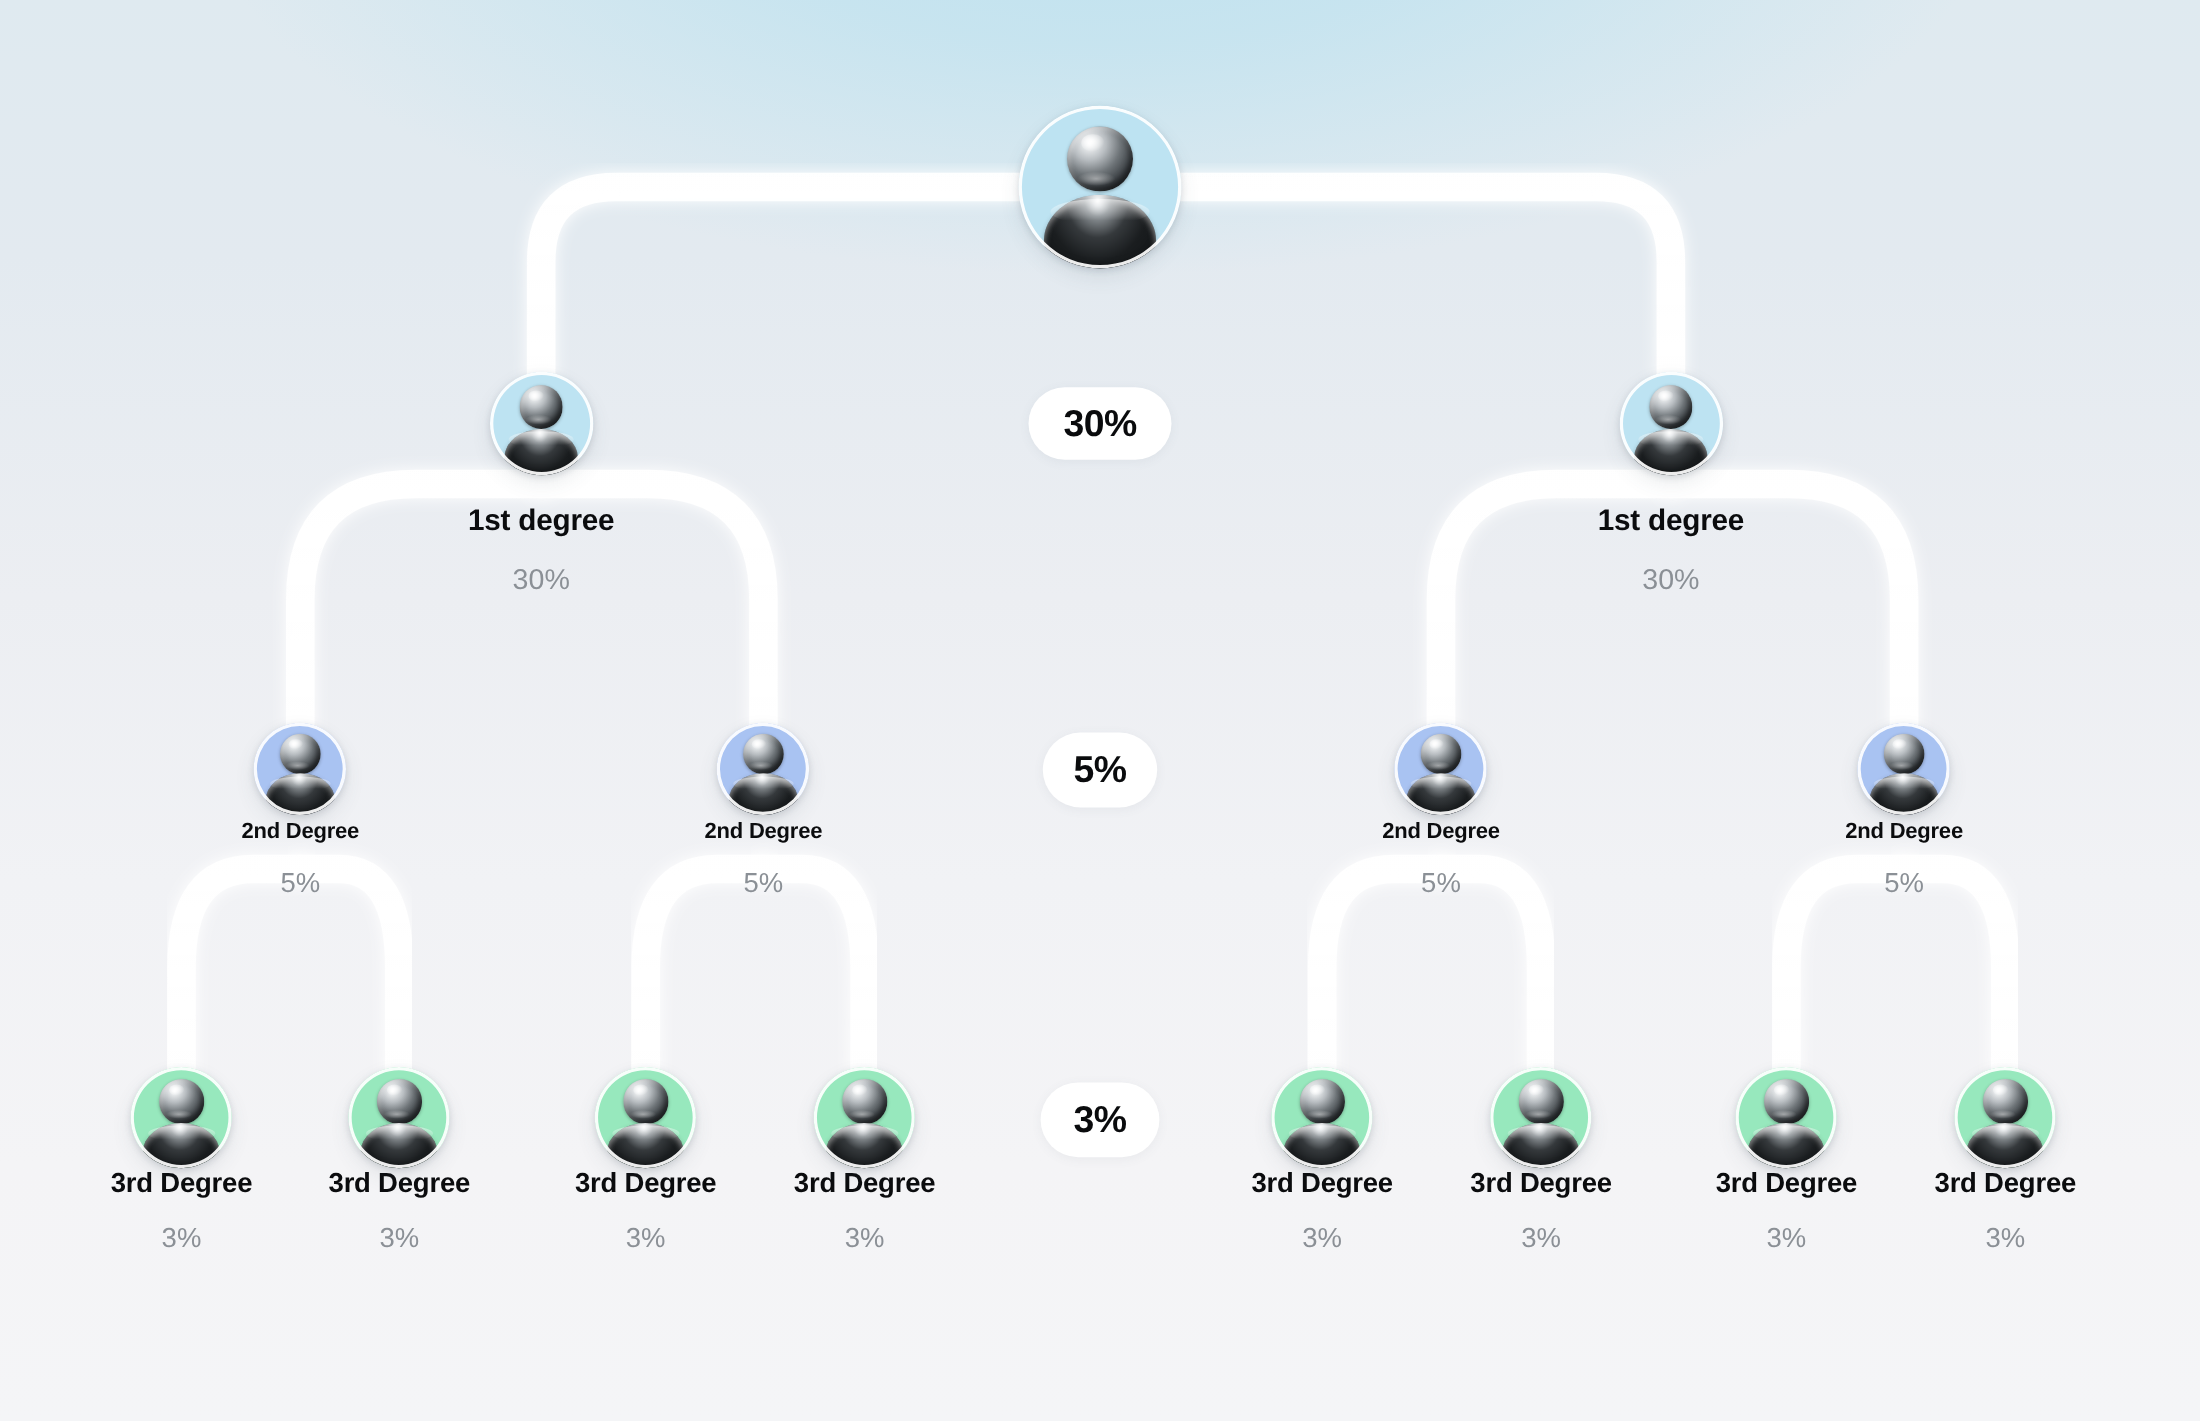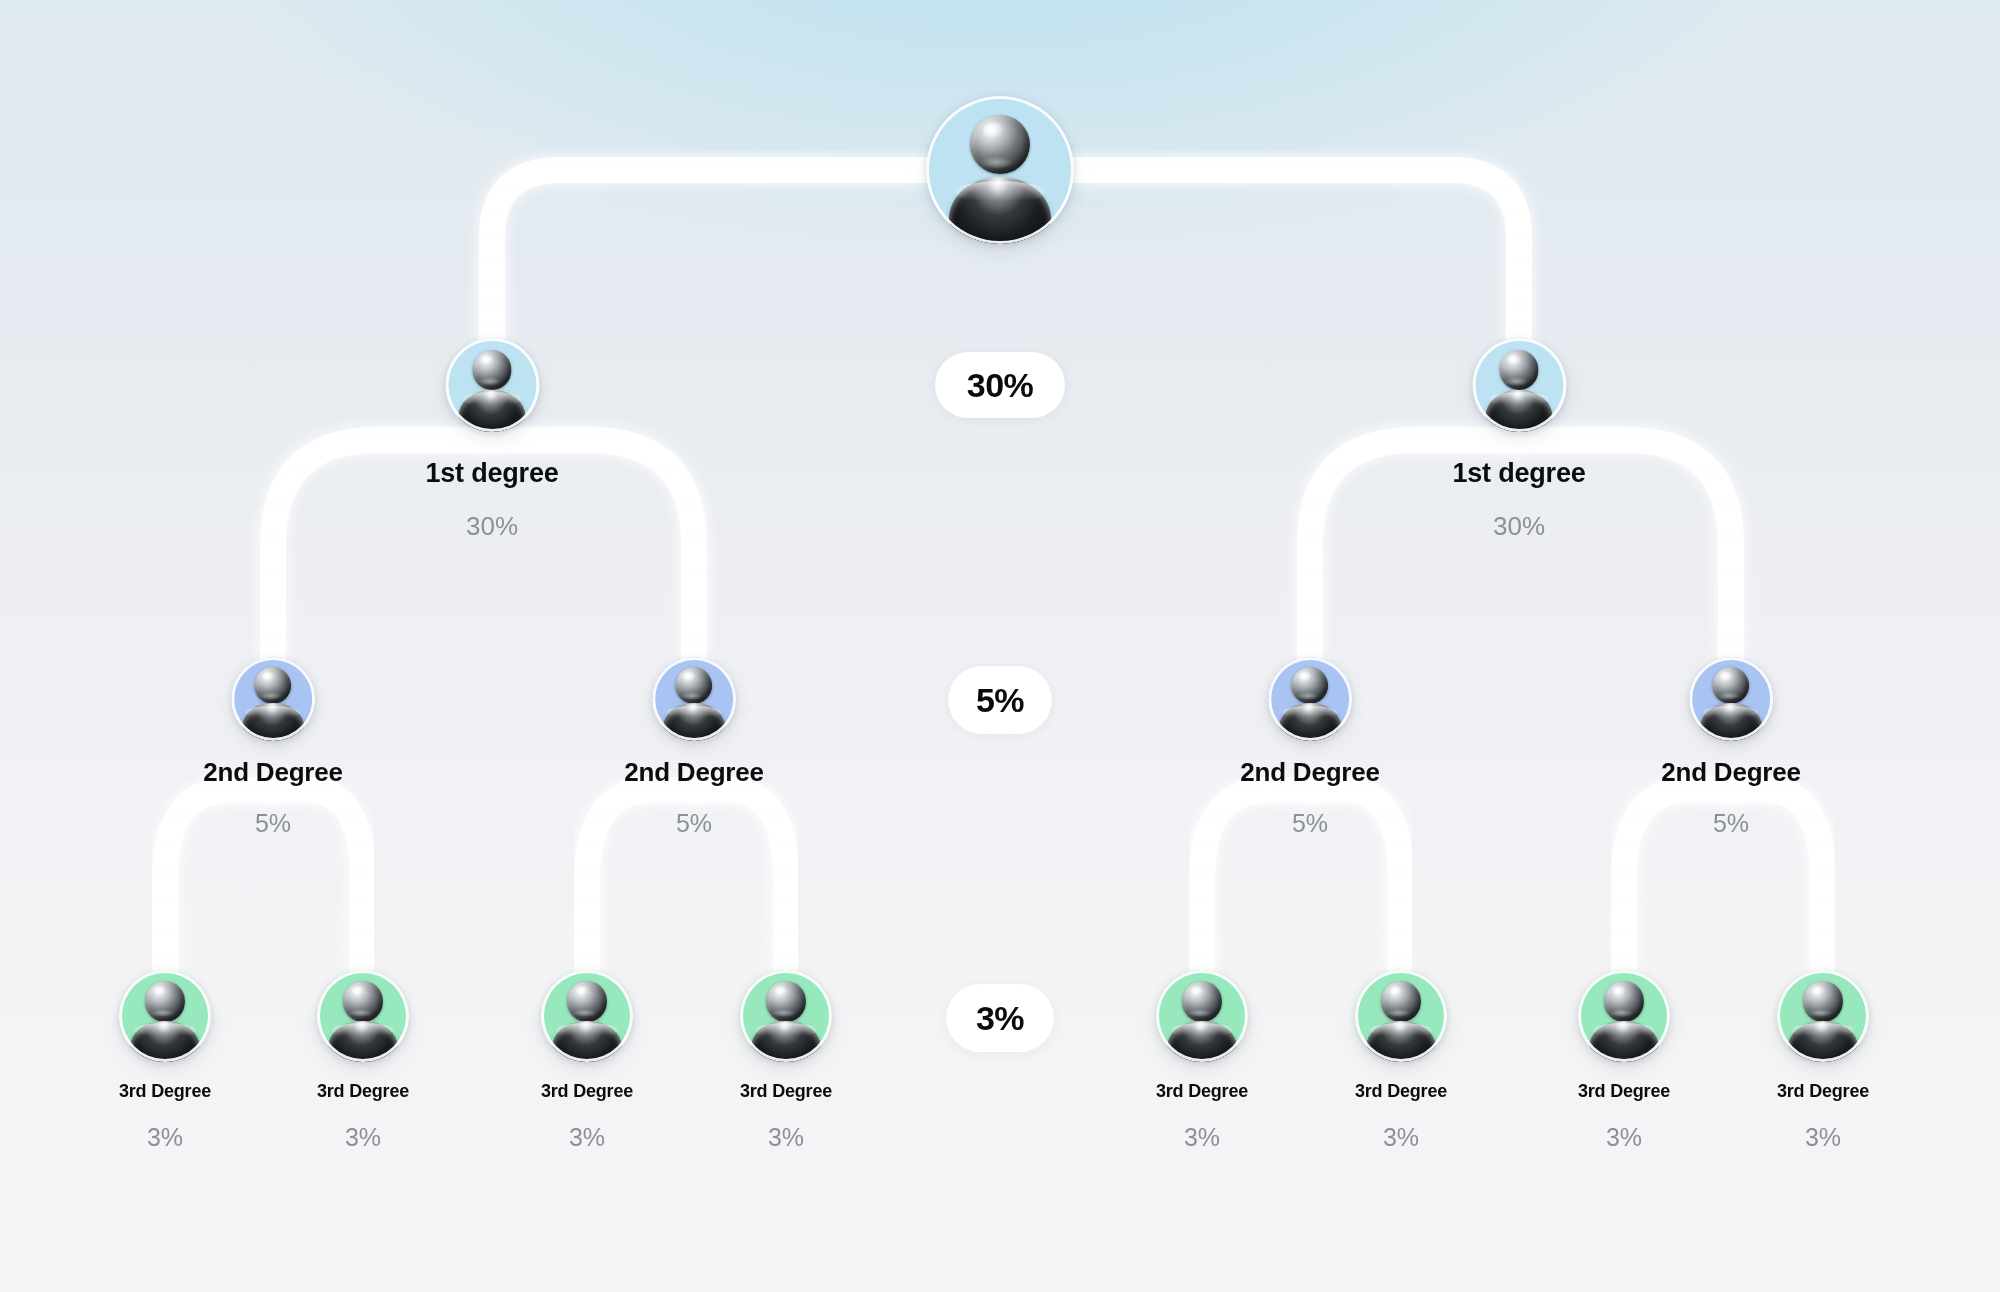--- a/index.html
+++ b/index.html
@@ -137,23 +137,23 @@
   .sz-l2 .avatar { width: 84px; height: 84px; }
   .sz-l2 .av-head { left: 28%; top: 12%; width: 44%; height: 44%; }
   .sz-l2 .av-body { left: 13%; top: 55%; width: 74%; height: 47%; }
 
   .sz-l3 .avatar { width: 92px; height: 92px; }
   .sz-l3 .av-head { left: 28%; top: 12%; width: 44%; height: 44%; }
   .sz-l3 .av-body { left: 12%; top: 55%; width: 76%; height: 47%; }
 
   .sz-l1 .node-label { font-size: 27px; margin-top: 26px; }
   .sz-l1 .node-pct   { font-size: 26px; margin-top: 22px; }
-  .sz-l2 .node-label { font-size: 26px; margin-top: 16px; }
+  .sz-l2 .node-label { font-size: 20px; margin-top: 4px; }
   .sz-l2 .node-pct   { font-size: 25px; margin-top: 21px; }
-  .sz-l3 .node-label { font-size: 18px; margin-top: 19px; }
+  .sz-l3 .node-label { font-size: 25px; }
   .sz-l3 .node-pct   { font-size: 25px; margin-top: 21px; }
 
   
   .pill {
     position: absolute;
     transform: translate(-50%, -50%);
     background: #ffffff;
     border-radius: 999px;
     display: flex;
     align-items: center;

